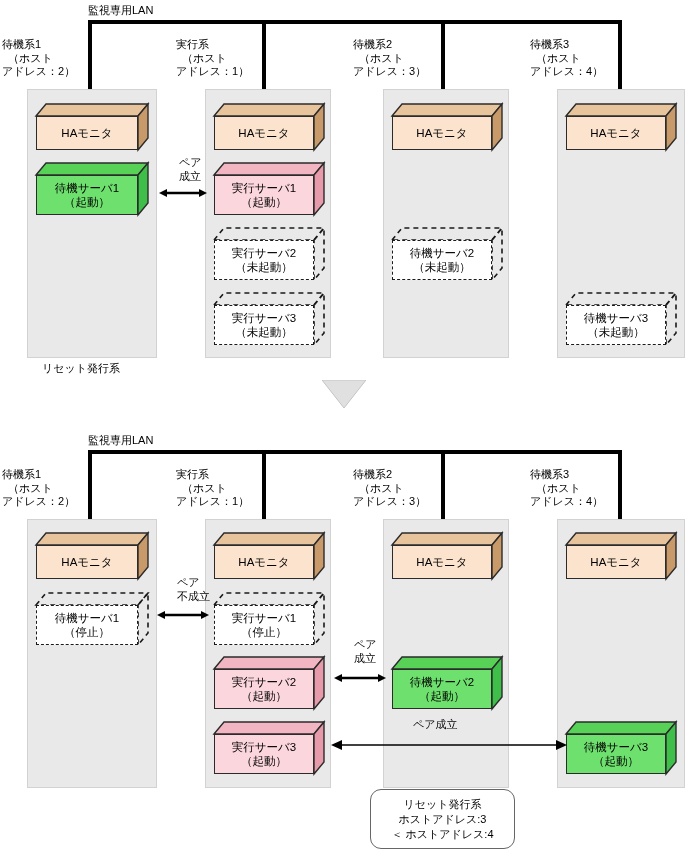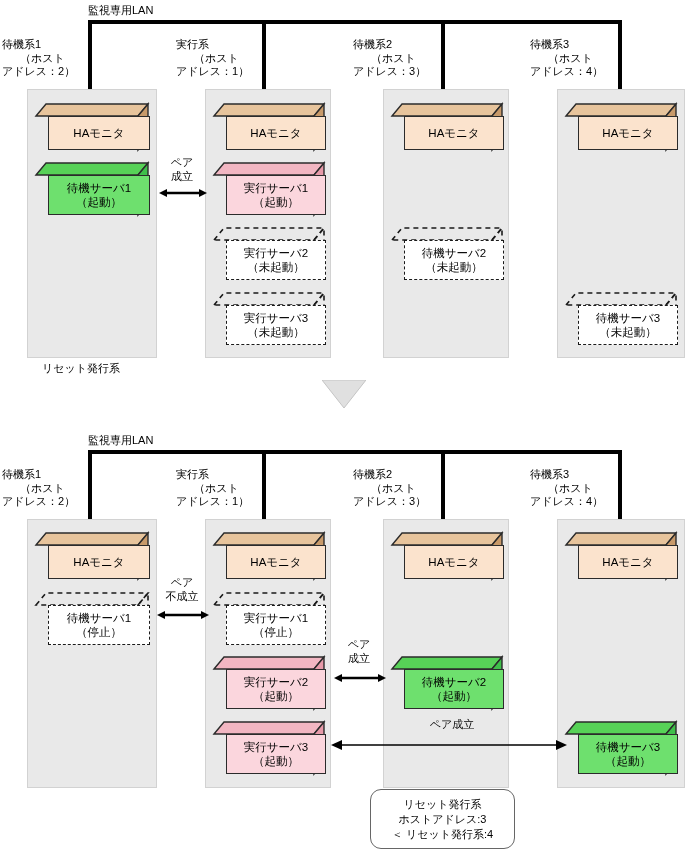--- a/index.html
+++ b/index.html
@@ -14,47 +14,47 @@
   
   .lan-label{font-size:11px;white-space:nowrap;line-height:13px;}
   .lan-h{background:#000;height:4px;}
   .lan-v{background:#000;width:4px;}
 
   
   .node-head{
     font-size:11px;line-height:13.5px;white-space:nowrap;
   }
   .node-head .l1{text-align:left;}
-  .node-head .l2{text-align:left;padding-left:6px;margin-left:12px;}
+  .node-head .l2{text-align:left;padding-left:6px;}
   .node-head .l3{text-align:center;}
 
   
   .panel{
     background:#e9e9e9;border:1px solid #d2d2d2;box-sizing:border-box;
   }
 
   
   .box3d{position:absolute;}
   .box3d .face{
-    position:absolute;left:12px;box-sizing:border-box;
+    position:absolute;left:0;box-sizing:border-box;
     border:1.4px solid #2b2b2b;
     display:flex;align-items:center;justify-content:center;
     text-align:center;font-size:11.5px;line-height:14px;
     white-space:pre-line;
   }
   .box3d svg{position:absolute;left:0;top:0;overflow:visible;}
 
   
   .box3d.dashed .face{
     border:1.6px dashed #1a1a1a;background:#ffffff;
   }
 
   
   .conn-label{
-    font-size:11px;line-height:13.5px;text-align:center;white-space:pre-line;
+    font-size:11px;line-height:13.5px;white-space:pre-line;padding-left:21px;
   }
 
   
   .reset-note{
     font-size:11px;line-height:13.5px;white-space:nowrap;
   }
   .callout{
     box-sizing:border-box;
     border:1.3px solid #666;border-radius:11px;background:#fff;
     font-size:11px;line-height:15px;text-align:center;
@@ -341,14 +341,14 @@
     <marker id="ahR2" markerWidth="11" markerHeight="10" refX="1" refY="5" orient="auto" markerUnits="userSpaceOnUse">
       <polygon points="0,0 11,5 0,10" fill="#000"></polygon>
     </marker>
   </defs>
   <line x1="11" y1="10" x2="227" y2="10" stroke="#000" stroke-width="1.6" marker-start="url(#ahL2)" marker-end="url(#ahR2)"></line>
 </svg>
 
 <div class="abs callout" style="left:370px;top:789px;width:145px;height:60px;">
   <div class="ln">リセット発行系</div>
   <div class="ln">ホストアドレス:3</div>
-  <div class="ln">＜ リセット発行系:4</div>
+  <div class="ln">＜ ホストアドレス:4</div>
 </div>
 
 </body></html>

